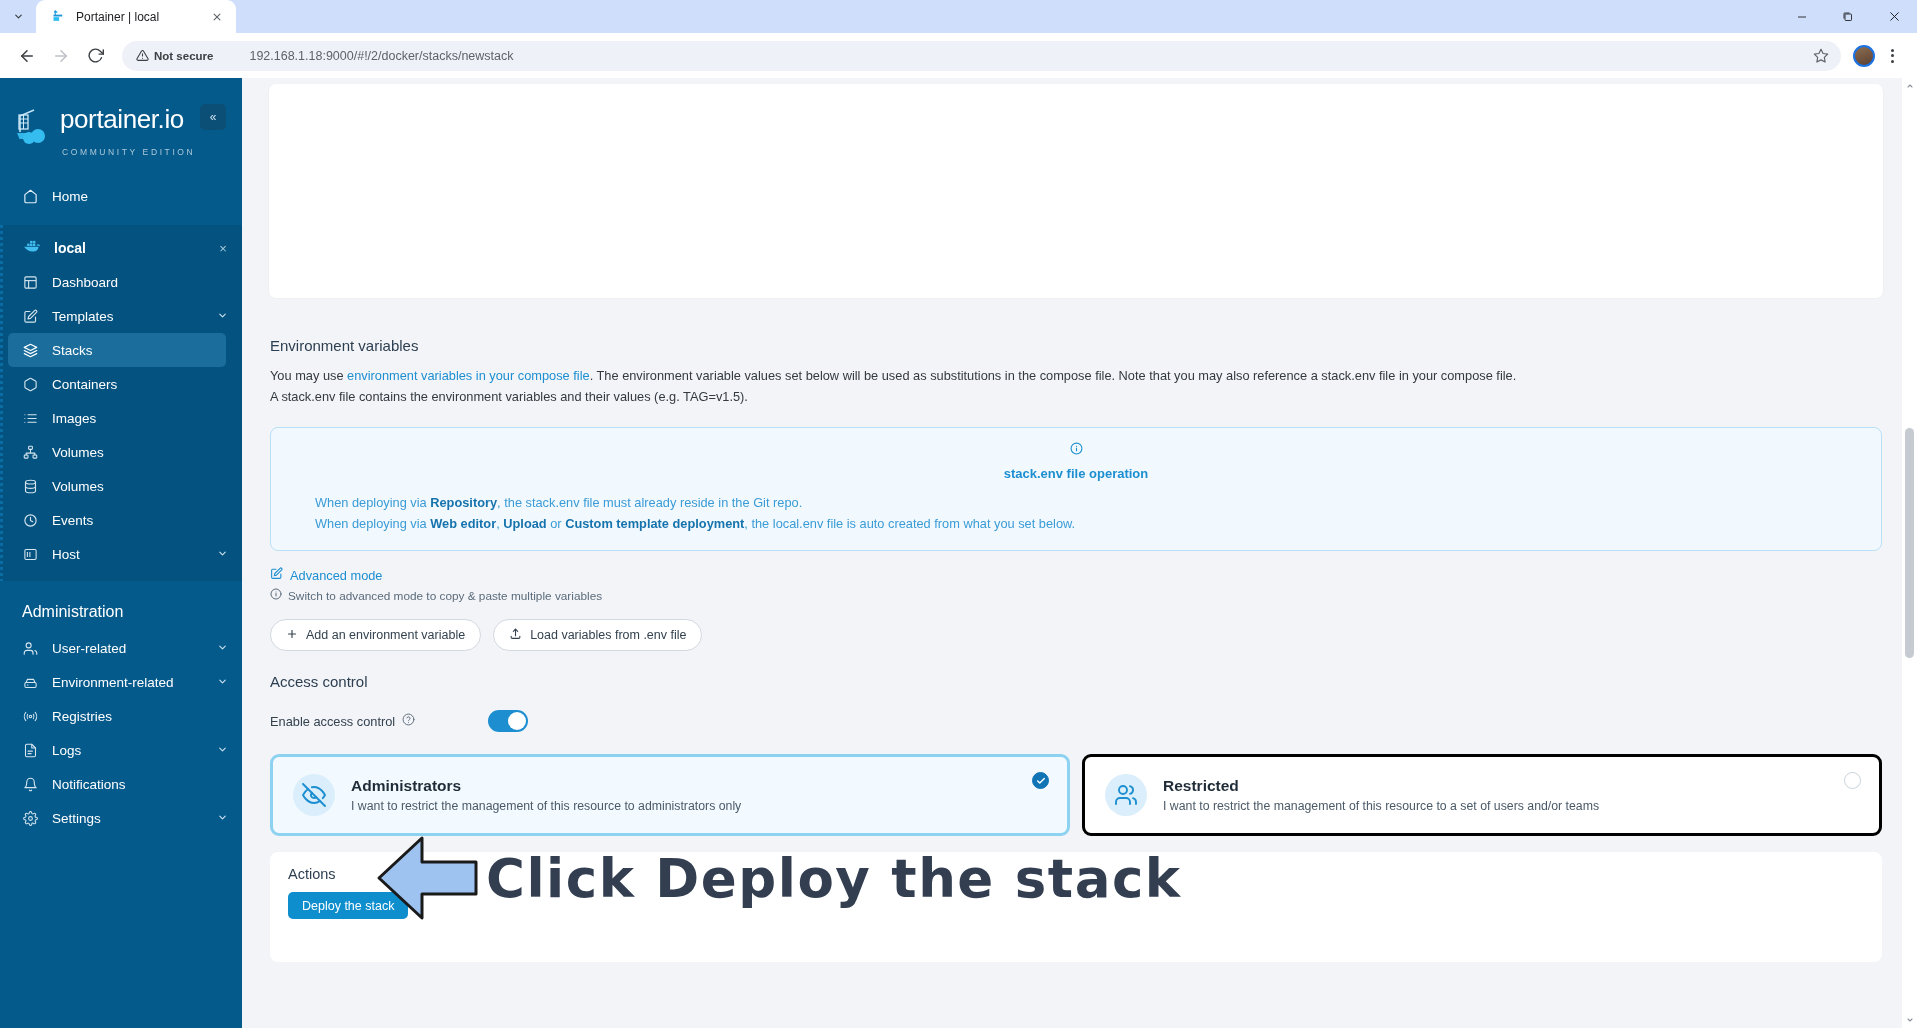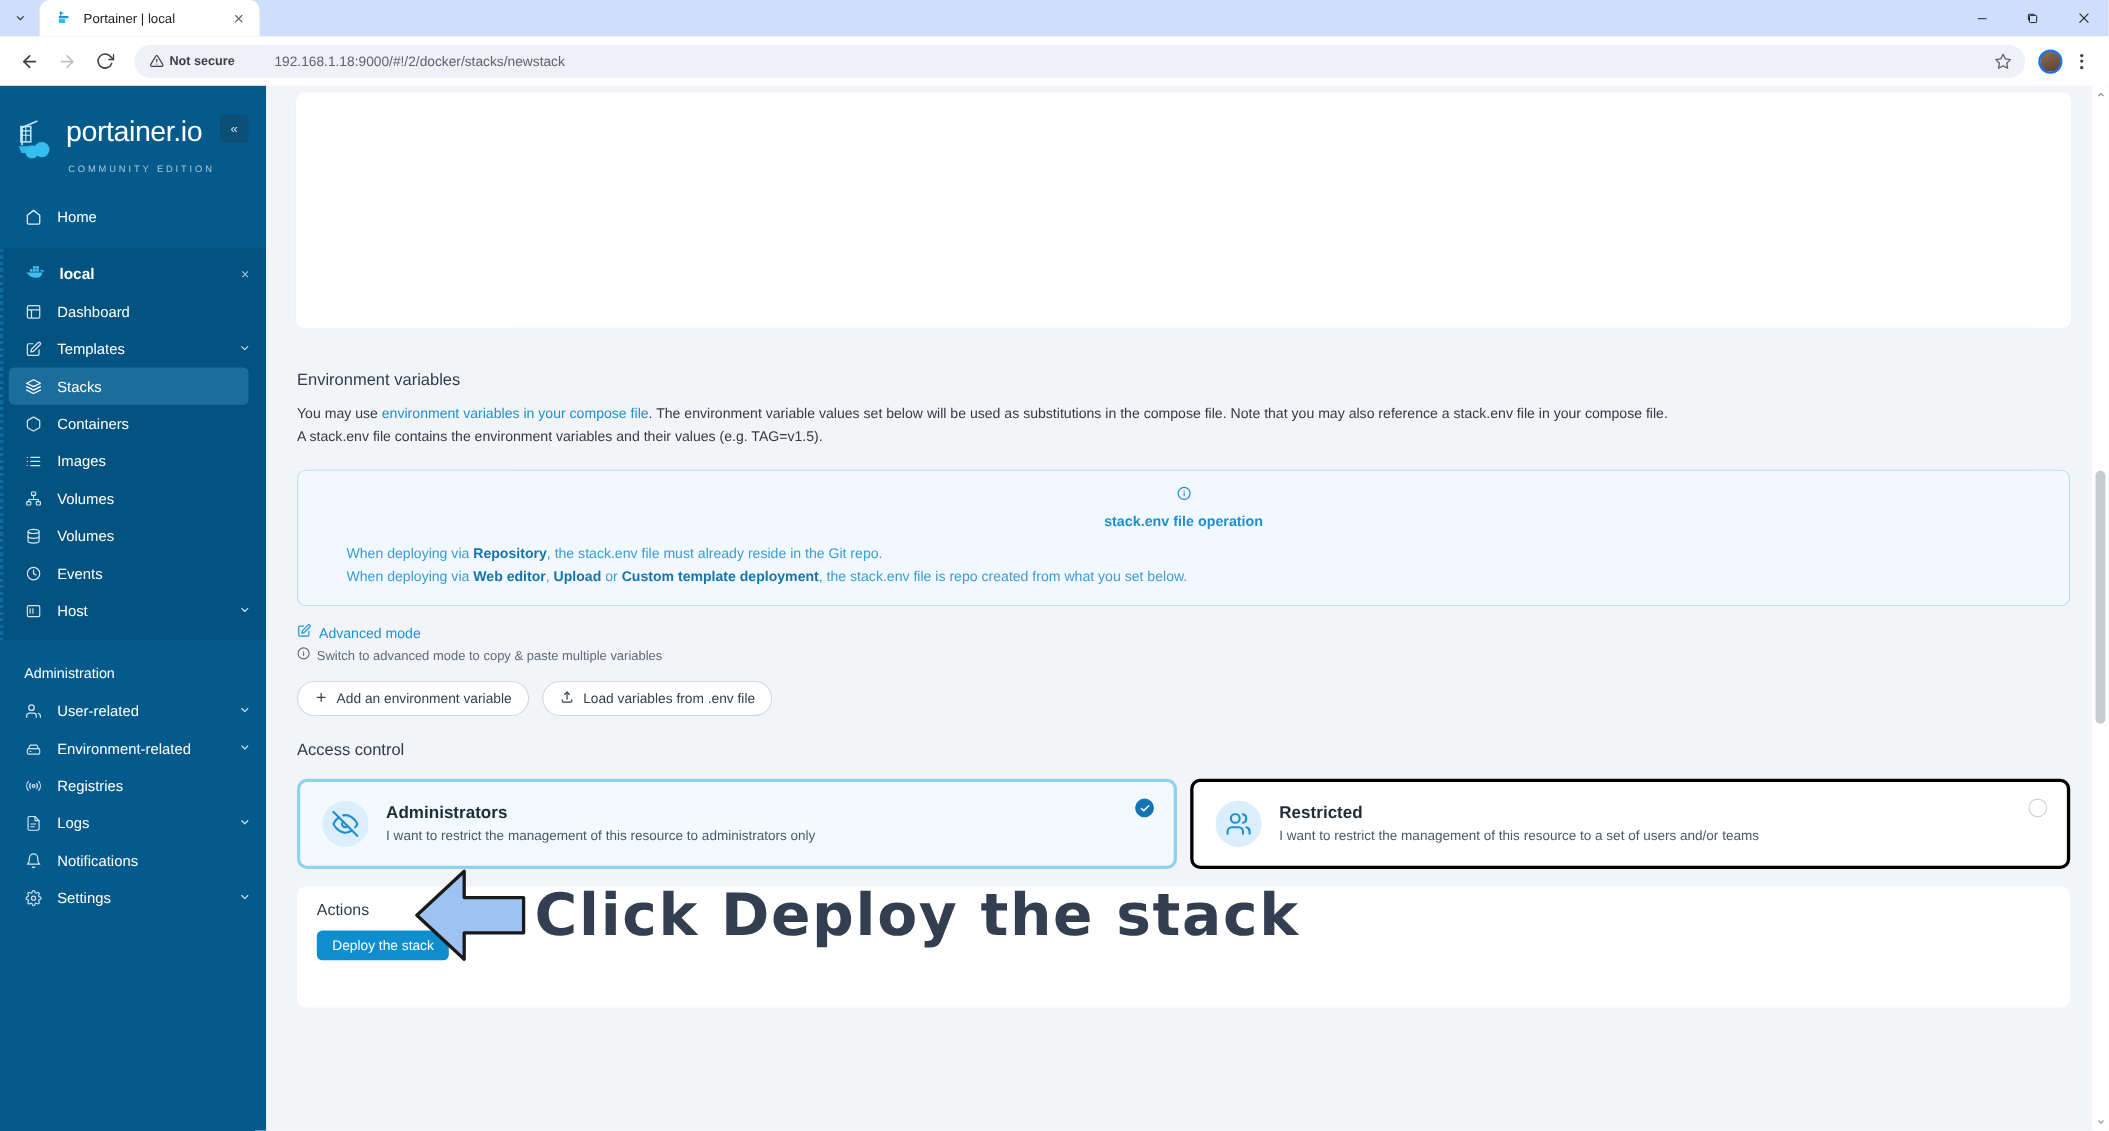--- a/index.html
+++ b/index.html
@@ -200,21 +200,21 @@
     color: #a9cadd; font-size: 13px;
   }
   .nav-item.active {
     background: #1b6d9c;
     border-radius: 5px;
     margin: 0 16px 0 8px;
     padding-left: 14px;
   }
   .nav-item.active .ico { color: #ffffff; }
   .section-label {
-    font-size: 13px; color: #ffffff;
+    font-size: 16px; color: #ffffff;
     padding: 0 22px; margin: 22px 0 10px 0;
     font-weight: 400;
   }
 
   
   .content-wrap {
     flex: 1;
     background: #f2f4f8;
     overflow: hidden;
     position: relative;
@@ -747,21 +747,21 @@
                 <line x1="12" y1="16" x2="12" y2="11"></line>
                 <line x1="12" y1="8" x2="12.01" y2="8"></line>
               </svg>
           </span>
           <span>stack.env file operation</span>
         </div>
         <div class="infobox-line">
           <span>When deploying via </span><b>Repository</b><span>, the stack.env file must already reside in the Git repo.</span>
         </div>
         <div class="infobox-line">
-          <span>When deploying via </span><b>Web editor</b><span>, </span><b>Upload</b><span> or </span><b>Custom template deployment</b><span>, the stack.env file is repo created from what you set below.</span>
+          <span>When deploying via </span><b>Web editor</b><span>, </span><b>Upload</b><span> or </span><b>Custom template deployment</b><span>, the local.env file is auto created from what you set below.</span>
         </div>
       </div>
 
       <div class="adv-mode">
         <span>
           <svg width="13" height="13" viewBox="0 0 24 24" fill="none" stroke="#1d8fd1" stroke-width="2" stroke-linecap="round" stroke-linejoin="round">
               <path d="M11 4H5a2 2 0 0 0-2 2v13a2 2 0 0 0 2 2h13a2 2 0 0 0 2-2v-6"></path>
               <path d="M18.5 2.5a2.1 2.1 0 0 1 3 3L12 15l-4 1 1-4z"></path>
             </svg>
         </span>
@@ -795,20 +795,33 @@
                 <polyline points="8 8 12 4 16 8"></polyline>
                 <line x1="12" y1="4" x2="12" y2="16"></line>
               </svg>
           </span>
           <span>Load variables from .env file</span>
         </div>
       </div>
 
       <div class="section-title" style="margin-top:22px;">Access control</div>
 
+      <div class="toggle-row">
+        <span class="toggle-label">
+          <span>Enable access control</span>
+          <span>
+            <svg width="13" height="13" viewBox="0 0 24 24" fill="none" stroke="#5b6b7a" stroke-width="1.8" stroke-linecap="round">
+                <circle cx="12" cy="12" r="10"></circle>
+                <path d="M9.1 9a3 3 0 0 1 5.8 1c0 2-3 2.5-3 4"></path>
+                <line x1="12" y1="17.5" x2="12.01" y2="17.5"></line>
+              </svg>
+          </span>
+        </span>
+        <span class="switch"></span>
+      </div>
 
       <div class="cards">
         <div class="acc-card selected">
           <span class="acc-icon">
             <svg width="24" height="24" viewBox="0 0 24 24" fill="none" stroke="#1d8fd1" stroke-width="1.9" stroke-linecap="round" stroke-linejoin="round">
                 <path d="M17.94 17.94A10.07 10.07 0 0 1 12 20c-7 0-11-8-11-8a18.45 18.45 0 0 1 5.06-5.94M9.9 4.24A9.12 9.12 0 0 1 12 4c7 0 11 8 11 8a18.5 18.5 0 0 1-2.16 3.19m-6.72-1.07a3 3 0 1 1-4.24-4.24"></path>
                 <line x1="1" y1="1" x2="23" y2="23"></line>
               </svg>
           </span>
           <span>

